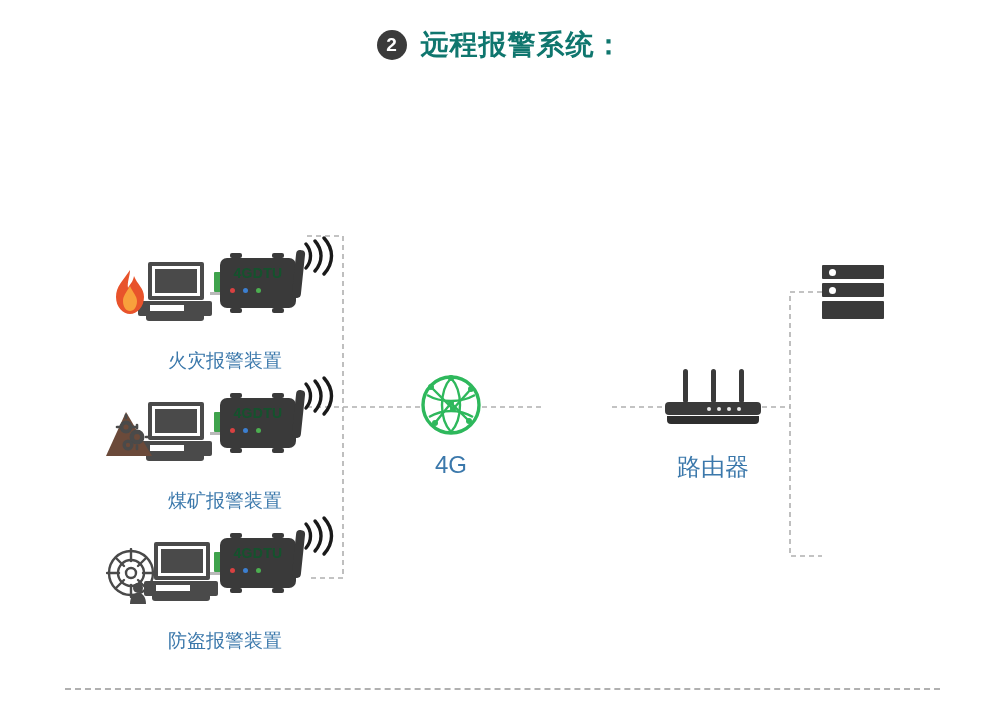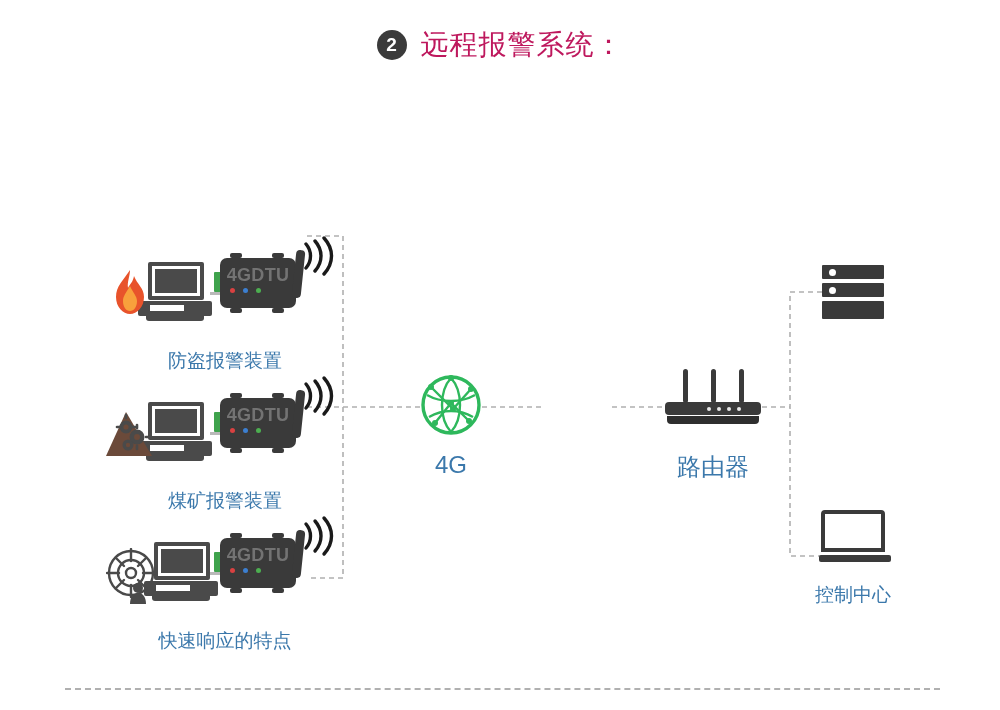--- a/index.html
+++ b/index.html
@@ -17,21 +17,21 @@
     display: flex; align-items: center; justify-content: center; gap: 14px;
   }
   .num-badge {
     width: 30px; height: 30px; border-radius: 50%;
     background: #3b3b3b; color: #fff;
     display: flex; align-items: center; justify-content: center;
     font-size: 19px; font-weight: bold; line-height: 1;
     padding-bottom: 1px;
   }
   .head-title {
-    font-size: 28px; color: #be185d; letter-spacing: 1px; font-weight: 400; text-align: right;
+    font-size: 28px; color: #0f766e; letter-spacing: 1px; font-weight: 700; text-align: right;
   }
   .subtitle {
     position: absolute; top: 105px; left: 0; width: 1000px;
     text-align: center; font-size: 23px; color: #555; letter-spacing: .5px;
   }
   .svg-layer { position: absolute; top: 0; left: 0; }
 
   
   .node { position: absolute; }
   .node-label {
@@ -72,21 +72,21 @@
   .dtu { position: absolute; left: 110px; top: 12px; width: 84px; height: 62px; }
   .dtu-body {
     position: absolute; left: 0; top: 6px; width: 76px; height: 50px;
     background: #3a3a3a; border-radius: 7px;
   }
   .dtu-tab {
     position: absolute; width: 12px; height: 5px; background: #3a3a3a; border-radius: 2px;
   }
   .dtu-text {
     position: absolute; left: 0; top: 13px; width: 76px; text-align: center;
-    color: #737373; font-size: 18px; font-weight: bold; letter-spacing: .3px;
+    color: #14532d; font-size: 14px; font-weight: bold; letter-spacing: .3px;
   }
   .leds { position: absolute; left: 10px; top: 36px; display: flex; gap: 8px; }
   .led { width: 5px; height: 5px; border-radius: 50%; }
   .connector {
     position: absolute; left: -6px; top: 20px; width: 7px; height: 20px;
     background: #3fa34d; border-radius: 1px;
   }
   .antenna {
     position: absolute; left: 74px; top: -2px; width: 9px; height: 48px;
     background: #3a3a3a; border-radius: 4px; transform: rotate(6deg);
@@ -213,21 +213,21 @@
           <svg width="34" height="44" viewBox="0 0 34 44">
             <g fill="none" stroke="#1a1a1a" stroke-width="3.4" stroke-linecap="round">
               <path d="M6 34 C12 27 12 17 6 10"></path>
               <path d="M15 37 C23 28 23 16 15 7"></path>
               <path d="M24 40 C34 29 34 15 24 4"></path>
             </g>
           </svg>
         </div>
       </div>
     </div>
-    <div class="node-label" style="top:108px;">防盗报警装置</div>
+    <div class="node-label" style="top:108px;">火灾报警装置</div>
   </div>
 
   <div class="node" style="left:110px; top:380px; width:230px;">
     <div class="dev-group">
       <div class="computer">
         <div class="mon-outer">
             <div class="mon-screen"></div>
           </div>
         <div class="base-unit">
             <div class="base-slot"></div>
@@ -337,21 +337,21 @@
           <svg width="34" height="44" viewBox="0 0 34 44">
             <g fill="none" stroke="#1a1a1a" stroke-width="3.4" stroke-linecap="round">
               <path d="M6 34 C12 27 12 17 6 10"></path>
               <path d="M15 37 C23 28 23 16 15 7"></path>
               <path d="M24 40 C34 29 34 15 24 4"></path>
             </g>
           </svg>
         </div>
       </div>
     </div>
-    <div class="node-label" style="top:108px;">快速响应的特点</div>
+    <div class="node-label" style="top:108px;">防盗报警装置</div>
   </div>
 
   <div class="center-node" style="left:381px; top:371px;">
     <div class="center-ico">
       <svg width="64" height="64" viewBox="0 0 64 64">
         <circle cx="32" cy="32" r="28" fill="none" stroke="#2eb85c" stroke-width="3.4"></circle>
         <g fill="none" stroke="#2eb85c" stroke-width="2.4">
           <path d="M32 5 C20 18 20 46 32 59"></path>
           <path d="M32 5 C44 18 44 46 32 59"></path>
           <path d="M8 22 C22 30 42 30 56 22"></path>
@@ -400,25 +400,16 @@
             <div class="srv-dot"></div>
           </div>
         <div class="srv-bar">
             <div class="srv-dot"></div>
           </div>
         <div class="srv-bar tall"></div>
       </div>
     </div>
   </div>
 
-  <div class="right-node" style="left:773px; top:500px;">
-    <div class="right-ico">
-      <div class="laptop">
-        <div class="lap-screen"></div>
-        <div class="lap-base"></div>
-      </div>
-    </div>
-    <div class="right-name">控制中心</div>
-  </div>
 
   <div class="divider"></div>
 
 </div>
 
 </body></html>

